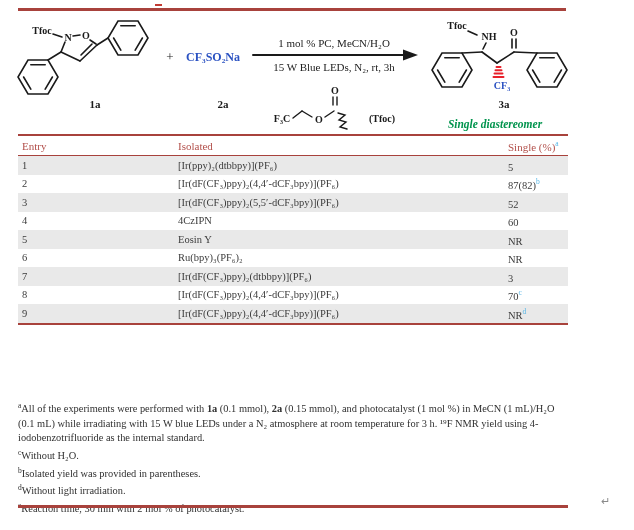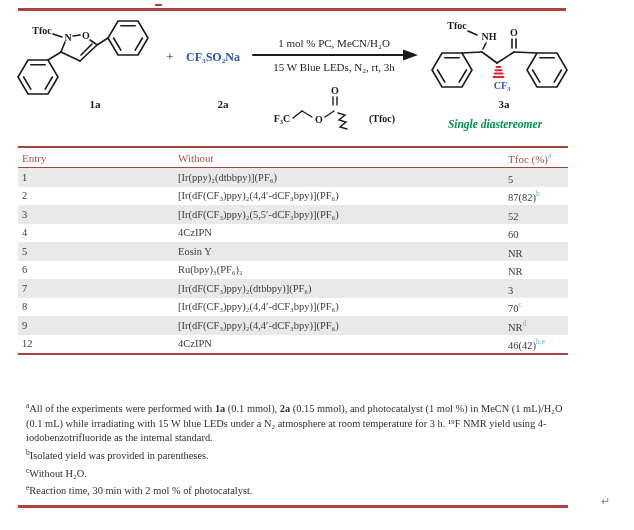--- a/index.html
+++ b/index.html
@@ -15,32 +15,32 @@
   .at{font-size:10px;font-weight:bold;fill:#1a1a1a;text-anchor:middle;}
   .lbl{font-size:11px;font-weight:bold;fill:#1a1a1a;text-anchor:middle;}
   .cond{font-size:11px;fill:#222;text-anchor:middle;}
   .plus{font-size:13px;fill:#222;text-anchor:middle;}
   .bluetxt{fill:#2b52c2;}
   .reagent{font-size:12px;font-weight:bold;text-anchor:middle;}
   .greentxt{fill:#00944d;font-style:italic;font-weight:bold;font-size:11.5px;text-anchor:middle;}
   .redhash{stroke:#e8202a;stroke-width:2;}
 
   
-  table.tbl{position:absolute;left:18px;top:146px;width:550px;border-collapse:collapse;
+  table.tbl{position:absolute;left:18px;top:134px;width:550px;border-collapse:collapse;
             table-layout:fixed;font-size:10.5px;color:#3b3b3b;
             border-bottom:2.5px solid #a8423c;}
   table.tbl thead th{text-align:left;font-weight:normal;color:#b24f4a;font-size:11px;
             height:19px;padding:0;border-top:2.5px solid #a8423c;border-bottom:1.5px solid #a8423c;}
   table.tbl th:first-child,table.tbl td:first-child{padding-left:4px;}
   table.tbl tbody td{height:18.5px;padding:0;vertical-align:middle;}
   table.tbl tbody tr:nth-child(odd){background:#e9e9e9;}
   sup.b{color:#58b6e6;font-size:7.5px;}
 
   
-  .fns{position:absolute;left:26px;top:399px;width:553px;font-size:10.4px;
+  .fns{position:absolute;left:18px;top:399px;width:553px;font-size:10.4px;
        line-height:14.4px;color:#303030;}
   .fns sup{font-size:7.5px;}
   .fns b{font-weight:bold;}
   .retmark{position:absolute;left:601px;top:495px;color:#8a8a8a;font-size:11px;}
 </style>
 </head>
 <body>
 
 <div class="page">
 
@@ -127,22 +127,22 @@
 
   <table class="tbl">
     <colgroup>
         <col style="width:160px">
         <col style="width:330px">
         <col style="width:60px">
       </colgroup>
     <thead>
       <tr>
         <th>Entry</th>
-        <th>Without</th>
-        <th><span>Tfoc (%)</span><sup class="b">a</sup></th>
+        <th>Isolated</th>
+        <th><span>Single (%)</span><sup class="b">a</sup></th>
       </tr>
     </thead>
     <tbody>
       <tr>
           <td>1</td>
           <td>[Ir(ppy)₂(dtbbpy)](PF₆)</td>
           <td><span>5</span><sup class="b"></sup></td>
         </tr>
       <tr>
           <td>2</td>
@@ -177,31 +177,27 @@
       <tr>
           <td>8</td>
           <td>[Ir(dF(CF₃)ppy)₂(4,4′-dCF₃bpy)](PF₆)</td>
           <td><span>70</span><sup class="b">c</sup></td>
         </tr>
       <tr>
           <td>9</td>
           <td>[Ir(dF(CF₃)ppy)₂(4,4′-dCF₃bpy)](PF₆)</td>
           <td><span>NR</span><sup class="b">d</sup></td>
         </tr>
-      <tr>
-          <td>12</td>
-          <td>4CzIPN</td>
-          <td><span>46(42)</span><sup class="b">b,e</sup></td>
-        </tr>
     </tbody>
   </table>
 
   <div class="fns">
     <div><sup>a</sup><span>All of the experiments were performed with </span><b>1a</b><span> (0.1 mmol), </span><b>2a</b><span> (0.15 mmol), and photocatalyst (1 mol %) in MeCN (1 mL)/H₂O (0.1 mL) while irradiating with 15 W blue LEDs under a N₂ atmosphere at room temperature for 3 h. ¹⁹F NMR yield using 4-iodobenzotrifluoride as the internal standard.</span></div>
+    <div><sup>c</sup><span>Without H₂O.</span></div>
     <div><sup>b</sup><span>Isolated yield was provided in parentheses.</span></div>
-    <div><sup>c</sup><span>Without H₂O.</span></div>
+    <div><sup>d</sup><span>Without light irradiation.</span></div>
     <div><sup>e</sup><span>Reaction time, 30 min with 2 mol % of photocatalyst.</span></div>
   </div>
 
   <div class="hr" style="left:18px;top:505px;width:550px;height:2.5px;"></div>
   <div class="retmark">↵</div>
 
 </div>
 
 </body></html>

